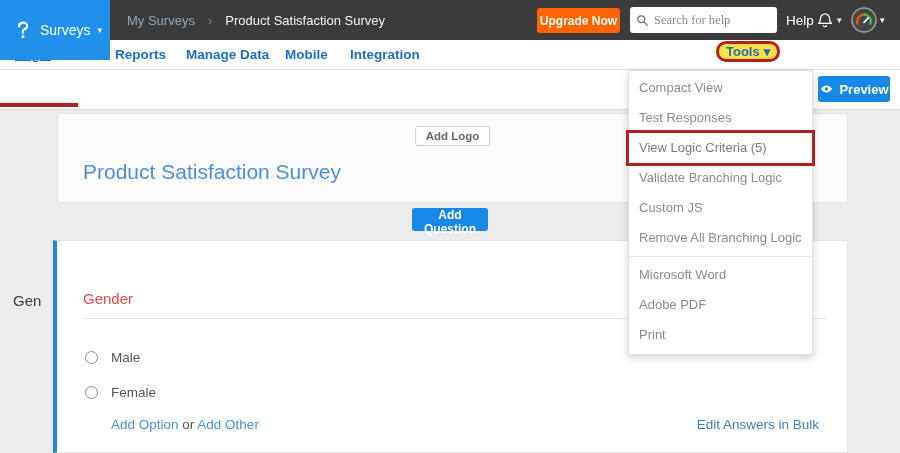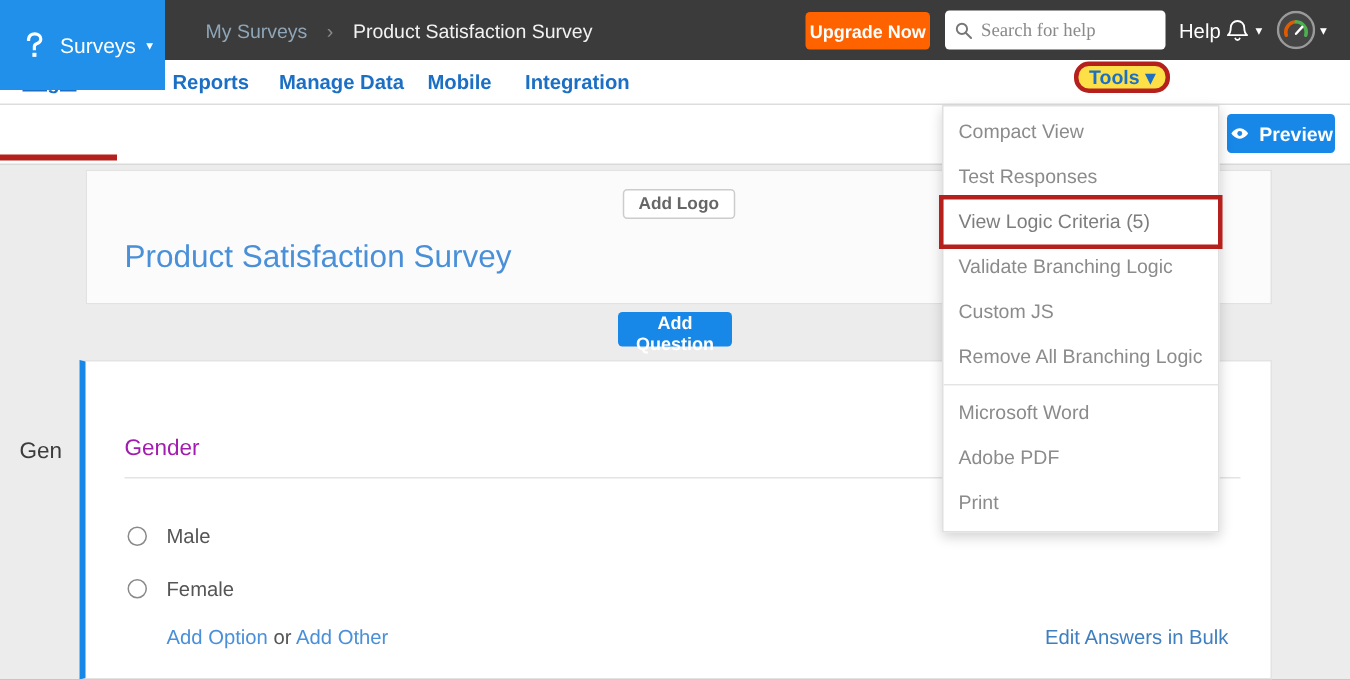--- a/index.html
+++ b/index.html
@@ -5,21 +5,21 @@
   * { margin:0; padding:0; box-sizing:border-box; }
   body { background:#888; font-family:"Liberation Sans", sans-serif; }
   .frame { position:relative; width:900px; height:453px; overflow:hidden; background:#ececec; }
 
   
   .topbar { position:absolute; left:0; top:0; width:900px; height:40px; background:#3b3b3b; z-index:30; }
   .logo-box { position:absolute; left:0; top:0; width:110px; height:60px; background:#2090ea;
               display:flex; align-items:center; gap:7px; padding-left:13px; cursor:pointer; z-index:31;}
   .logo-box .appname { color:#fff; font-size:14px; }
   .caret { font-size:9px; color:#fff; }
-  .breadcrumb { position:absolute; left:137px; top:0; height:40px; display:flex; align-items:center; gap:13px; }
+  .breadcrumb { position:absolute; left:127px; top:0; height:40px; display:flex; align-items:center; gap:13px; }
   .bc-parent { color:#8fa6b8; font-size:13px; text-decoration:none; cursor:pointer; }
   .bc-sep { color:#8a8a8a; font-size:13px; }
   .bc-current { color:#f2f2f2; font-size:13px; }
   .upgrade { position:absolute; left:537px; top:8px; width:83px; height:25px; background:#ff6300; border:none;
              border-radius:3px; color:#fff; font-size:12px; font-weight:bold; font-family:inherit; cursor:pointer; }
   .hsearch { position:absolute; left:630px; top:7px; width:147px; height:26px; background:#fff; border-radius:3px;
              display:flex; align-items:center; padding:0 6px; gap:5px; }
   .hsearch input { border:none; outline:none; width:110px; font-size:12.5px; font-family:Liberation Serif, serif; color:#333; }
   .hsearch input::placeholder { color:#8a8a8a; }
   .help-link { position:absolute; left:786px; top:0; height:40px; display:flex; align-items:center;
@@ -60,21 +60,21 @@
   
   .bg-fragment { position:absolute; left:13px; top:292px; font-size:15px; color:#3c3c3c; }
   .title-panel { position:absolute; left:57px; top:113px; width:791px; height:90px; background:#fbfbfb; border:1px solid #e2e2e2; }
   .add-logo { position:absolute; left:50%; transform:translateX(-50%); top:12px; background:#fff; border:1px solid #ccc;
               border-radius:3px; padding:3px 10px; font-size:11.5px; font-weight:600; color:#666; font-family:inherit; cursor:pointer; }
   .survey-title { position:absolute; left:25px; top:46px; font-size:21px; font-weight:400; color:#4a90d9; }
   .add-question { position:absolute; left:412px; top:208px; width:76px; height:23px; background:#1787e8; border:none;
                   border-radius:3px; color:#fff; font-size:12px; font-weight:bold; font-family:inherit; cursor:pointer; z-index:2; }
   .qcard { position:absolute; left:53px; top:240px; width:795px; height:213px; background:#fff;
            border:1px solid #e3e3e3; border-left:4px solid #1787e8; }
-  .q-title { position:absolute; left:26px; top:49px; font-size:15px; color:#a21caf; }
+  .q-title { position:absolute; left:26px; top:49px; font-size:15px; color:#ef4444; }
   .q-title-line { position:absolute; left:26px; top:77px; width:744px; height:1px; background:#e4e4e4; }
   .opt-row { position:absolute; left:28px; display:flex; align-items:center; gap:13px; }
   .radio { width:13px; height:13px; border:1px solid #8a8a8a; border-radius:50%; background:#fff; cursor:pointer; flex:0 0 auto; }
   .opt-label { font-size:13.5px; color:#555; }
   .addrow { position:absolute; left:54px; top:176px; font-size:13.5px; }
   .addrow a { color:#4a90d9; text-decoration:none; cursor:pointer; }
   .addrow .or { color:#555; }
   .bulk-link { position:absolute; right:28px; top:176px; font-size:13.5px; color:#3f7fbf; text-decoration:none; cursor:pointer; }
 
   svg { display:block; }

